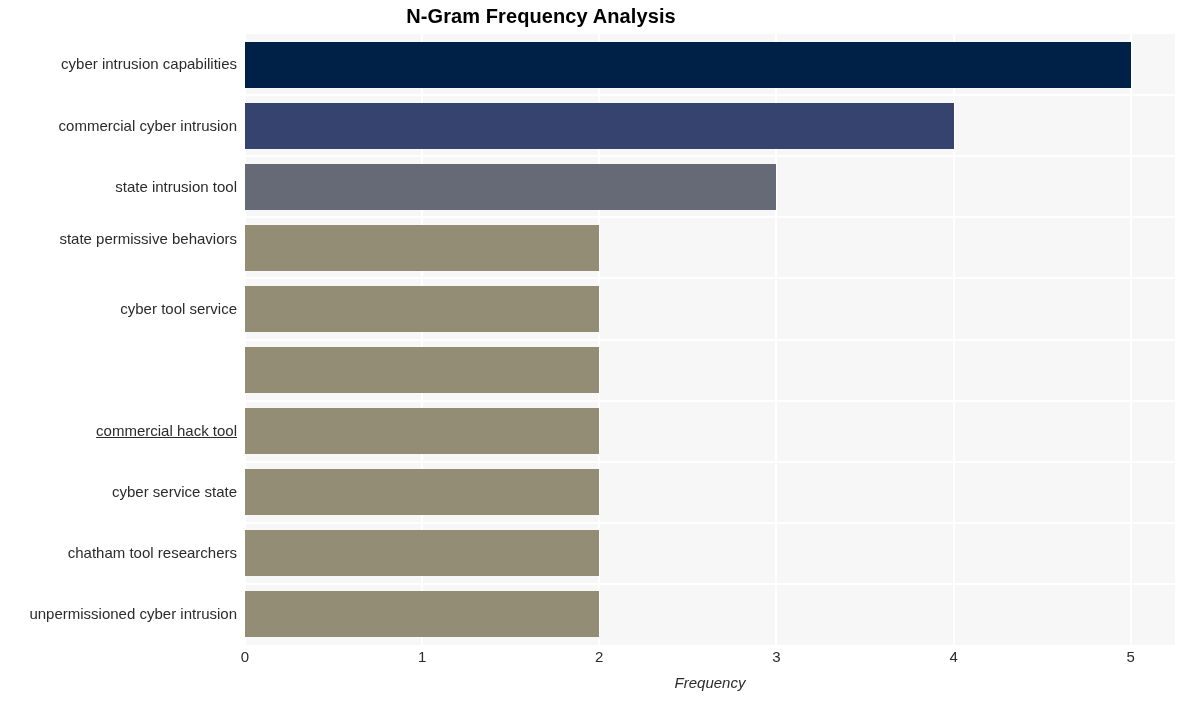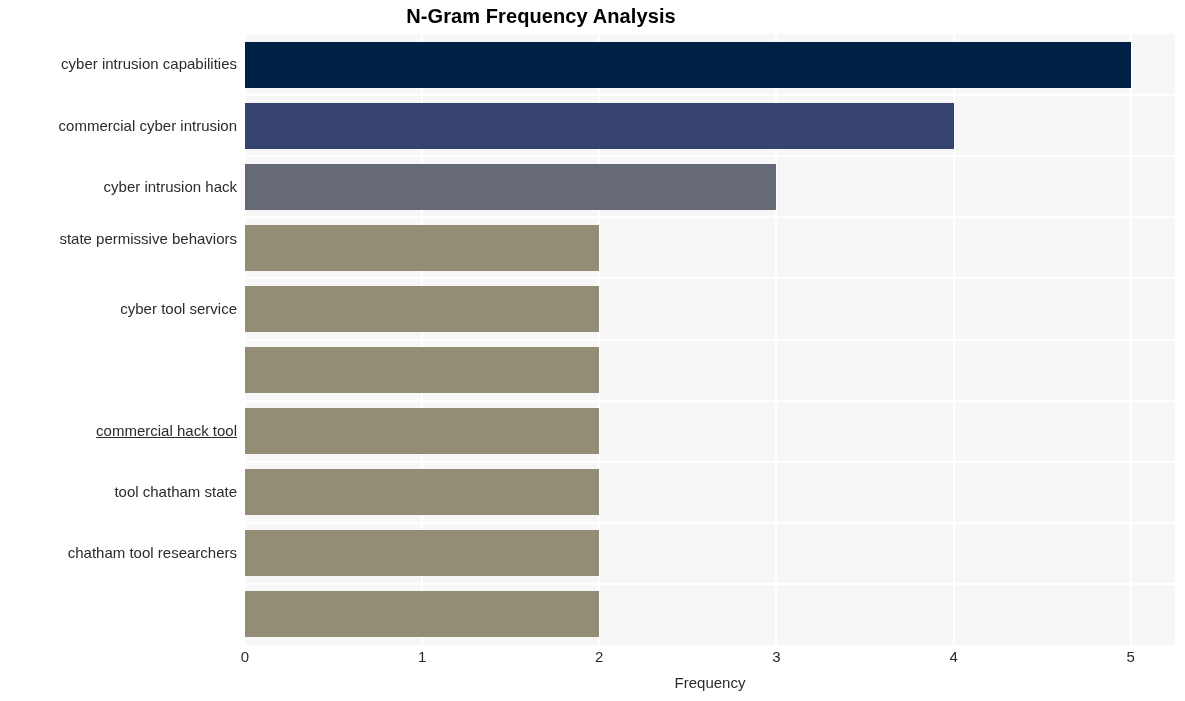--- a/index.html
+++ b/index.html
@@ -97,20 +97,21 @@
     text-align: center;
   }
   #x-axis-title {
     position: absolute;
     left: 245px;
     top: 674px;
     width: 930px;
     text-align: center;
     font-size: 15px;
     color: #2b2b2b;
+    font-style: italic;
   }
 </style>
 </head>
 <body>
 
 <div id="chart-root">
 
   <div id="chart-title">N-Gram Frequency Analysis</div>
 
   <div id="plot-area">
@@ -141,26 +142,27 @@
         <div class="bar" title="commercial hack tool: 2" style="top: 374.15px; width: 354.286px; background: rgb(147, 141, 118);"></div>
         <div class="bar" title="tool service state: 2" style="top: 435.25px; width: 354.286px; background: rgb(147, 141, 118);"></div>
         <div class="bar" title="chatham house researchers: 2" style="top: 496.35px; width: 354.286px; background: rgb(147, 141, 118);"></div>
         <div class="bar" title="unpermissioned cyber intrusion: 2" style="top: 557.45px; width: 354.286px; background: rgb(147, 141, 118);"></div>
       </div>
   </div>
 
   <div id="y-axis-labels">
       <div class="y-tick-label" style="top: 7px;">cyber intrusion capabilities</div>
       <div class="y-tick-label" style="top: 68.65px; padding-left: 26px;">commercial cyber intrusion</div>
-      <div class="y-tick-label" style="top: 129.75px;">cyber intrusion hack</div>
+      <div class="y-tick-label" style="top: 129.75px;">state intrusion tool</div>
       <div class="y-tick-label" style="top: 182px;">state permissive behaviors</div>
       <div class="y-tick-label" style="top: 251.95px;">cyber tool service</div>
       <div class="y-tick-label" style="top: 374.15px; text-decoration: underline;">commercial hack tool</div>
-      <div class="y-tick-label" style="top: 435.25px;">tool chatham state</div>
+      <div class="y-tick-label" style="top: 435.25px;">cyber service state</div>
       <div class="y-tick-label" style="top: 496.35px;">chatham tool researchers</div>
+      <div class="y-tick-label" style="top: 557.45px;">unpermissioned cyber intrusion</div>
     </div>
   <div id="x-axis-labels">
       <div class="x-tick-label" style="left: 0px;">0</div>
       <div class="x-tick-label" style="left: 177.143px;">1</div>
       <div class="x-tick-label" style="left: 354.286px;">2</div>
       <div class="x-tick-label" style="left: 531.429px;">3</div>
       <div class="x-tick-label" style="left: 708.571px;">4</div>
       <div class="x-tick-label" style="left: 885.714px;">5</div>
     </div>
 

